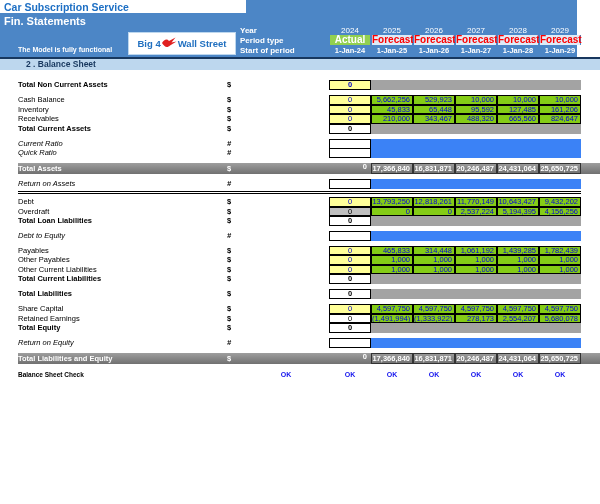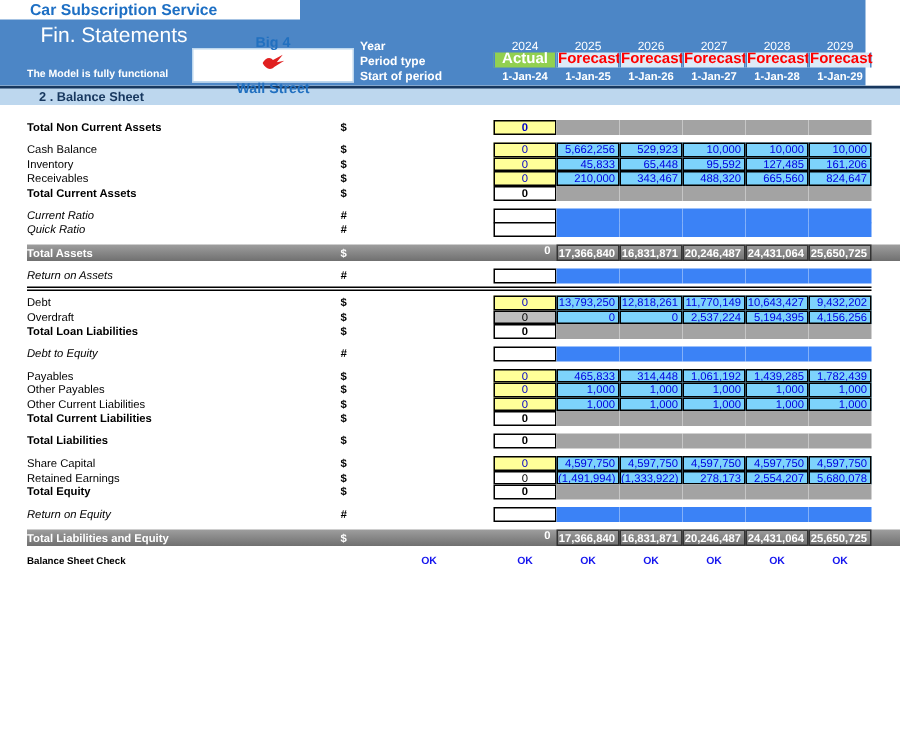--- a/index.html
+++ b/index.html
@@ -2,27 +2,27 @@
 <html><head>
 <meta charset="utf-8">
 <style>
   * { margin:0; padding:0; box-sizing:border-box; }
   html,body { width:600px; height:504px; background:#ffffff; overflow:hidden;
               font-family:"Liberation Sans", sans-serif; }
 
   
   .top { position:relative; height:57px; background:#ffffff; }
   .blue-bg { position:absolute; left:0; top:0; width:577px; height:57px; background:#4C86C6; }
-  .title-band { position:absolute; left:0; top:0; width:200px; height:13px; background:#ffffff;
-                display:flex; align-items:center; padding-left:20px; }
+  .title-band { position:absolute; left:0; top:0; width:246px; height:13px; background:#ffffff;
+                display:flex; align-items:center; padding-left:4px; }
   .title-band span { color:#1D6FC4; font-weight:bold; font-size:10.5px; white-space:nowrap; }
-  .subtitle { position:absolute; left:27px; top:15px; color:#ffffff; font-weight:normal; font-size:14px; }
+  .subtitle { position:absolute; left:4px; top:15px; color:#ffffff; font-weight:bold; font-size:11px; }
   .model-note { position:absolute; left:18px; top:46px; color:#ffffff; font-weight:bold; font-size:7px; }
   .logo { position:absolute; left:128px; top:32px; width:108px; height:23px; background:#ffffff;
-          border:1px solid #BDD7EE; display:flex; align-items:center; justify-content:center; gap:1px;flex-direction:column; }
+          border:1px solid #BDD7EE; display:flex; align-items:center; justify-content:center; gap:1px; }
   .logo .txt { color:#2170C0; font-weight:bold; font-size:9.5px; }
   .hgrid { position:absolute; left:240px; top:25px; display:grid;
            grid-template-columns:89px repeat(6,42px); grid-auto-rows:10px; align-items:center; }
   .hlab { color:#ffffff; font-weight:bold; font-size:8px; text-align:left; }
   .hyear { color:#ffffff; font-weight:normal; font-size:8px; text-align:center; }
   .hdate { color:#ffffff; font-weight:bold; font-size:7.5px; text-align:center; }
   .ptype { font-weight:bold; font-size:10px; text-align:center; height:10px; line-height:10px;
            border-left:1px solid #4C86C6; border-right:1px solid #4C86C6; }
   .ptype.actual { background:#92D050; color:#ffffff; }
   .ptype.forecast { background:#DEEBF7; color:#FF0000; }
@@ -41,21 +41,21 @@
   .r-total { font-weight:bold; height:10px; }
   .r-ratio { font-style:italic; }
   .cell { height:100%; line-height:8px; overflow:hidden; }
   .first { text-align:center; }
   .v { text-align:right; padding-right:2px; }
   .f-yellow { background:#FFFF99; border:1px solid #000; color:#0000C8; }
   .f-white  { background:#ffffff; border:1px solid #000; color:#000; }
   .f-gray   { background:#BFBFBF; border:1px solid #000; color:#000; }
   .f-empty  { background:#ffffff; border:1px solid #000; }
   .f-bar    { border:none; color:#ffffff; text-align:right; padding-right:4px; font-weight:bold; }
-  .r-input .v { background:#7dd3fc; border:1px solid #000; color:#0000DD; }
+  .r-input .v { background:#84cc16; border:1px solid #000; color:#0000DD; }
   .r-total .v { background:#ffffff; border:5px solid #a3a3a3; font-weight:bold; }
   .r-ratio .v { background:#ffffff; border:5px solid #3b82f6; font-style:italic; text-align:center; padding-right:0; }
   .r-grand { background:linear-gradient(#9E9E9E,#707070); color:#ffffff; font-weight:bold; height:11px; }
   .r-grand .lab, .r-grand .unit { line-height:11px; }
   .r-grand .v { border:1px solid #333; color:#ffffff; line-height:9px; }
   .sep { margin:3px 0 3px 18px; width:563px; height:3px;
          border-top:1px solid #000; border-bottom:1px solid #000; }
   .check-row { display:grid; grid-template-columns:209px 16px 86px repeat(6,42px);
                margin-left:18px; margin-top:6px; height:9px; align-items:center; }
   .check-lab { font-weight:bold; font-size:6.5px; color:#000; }

